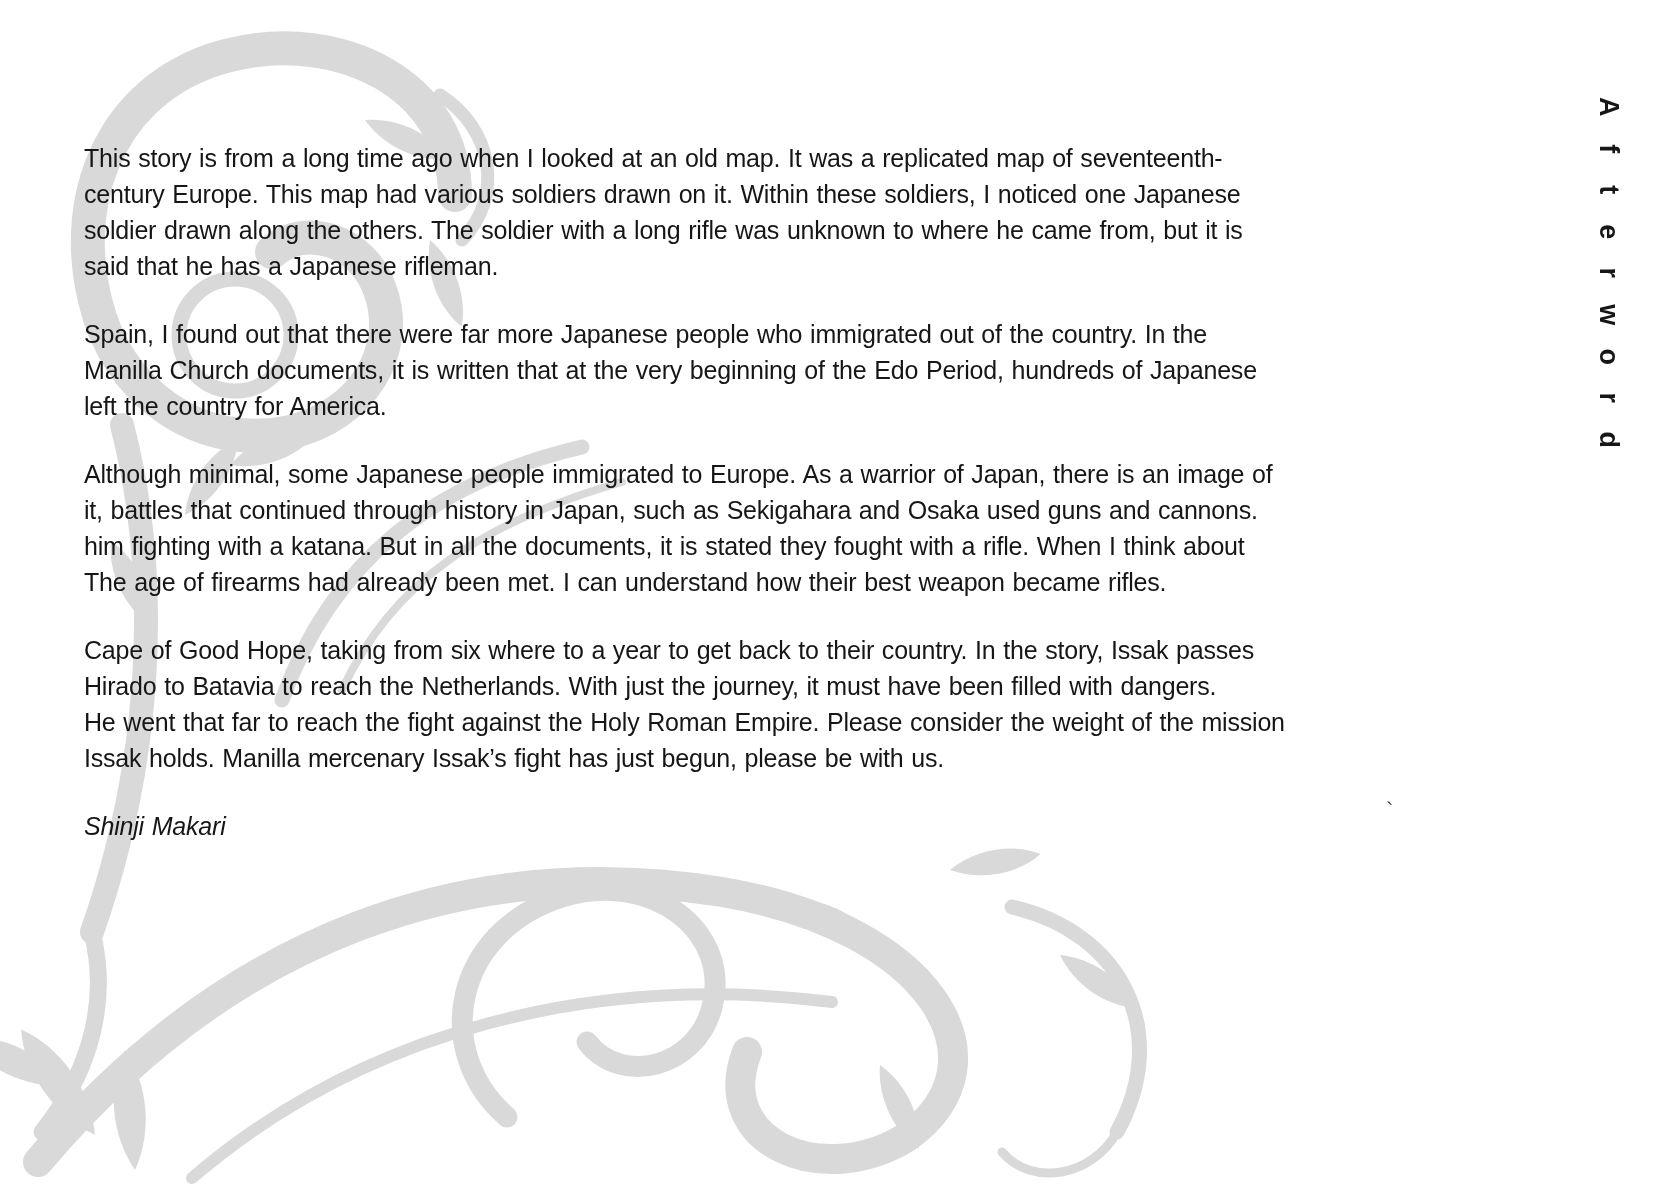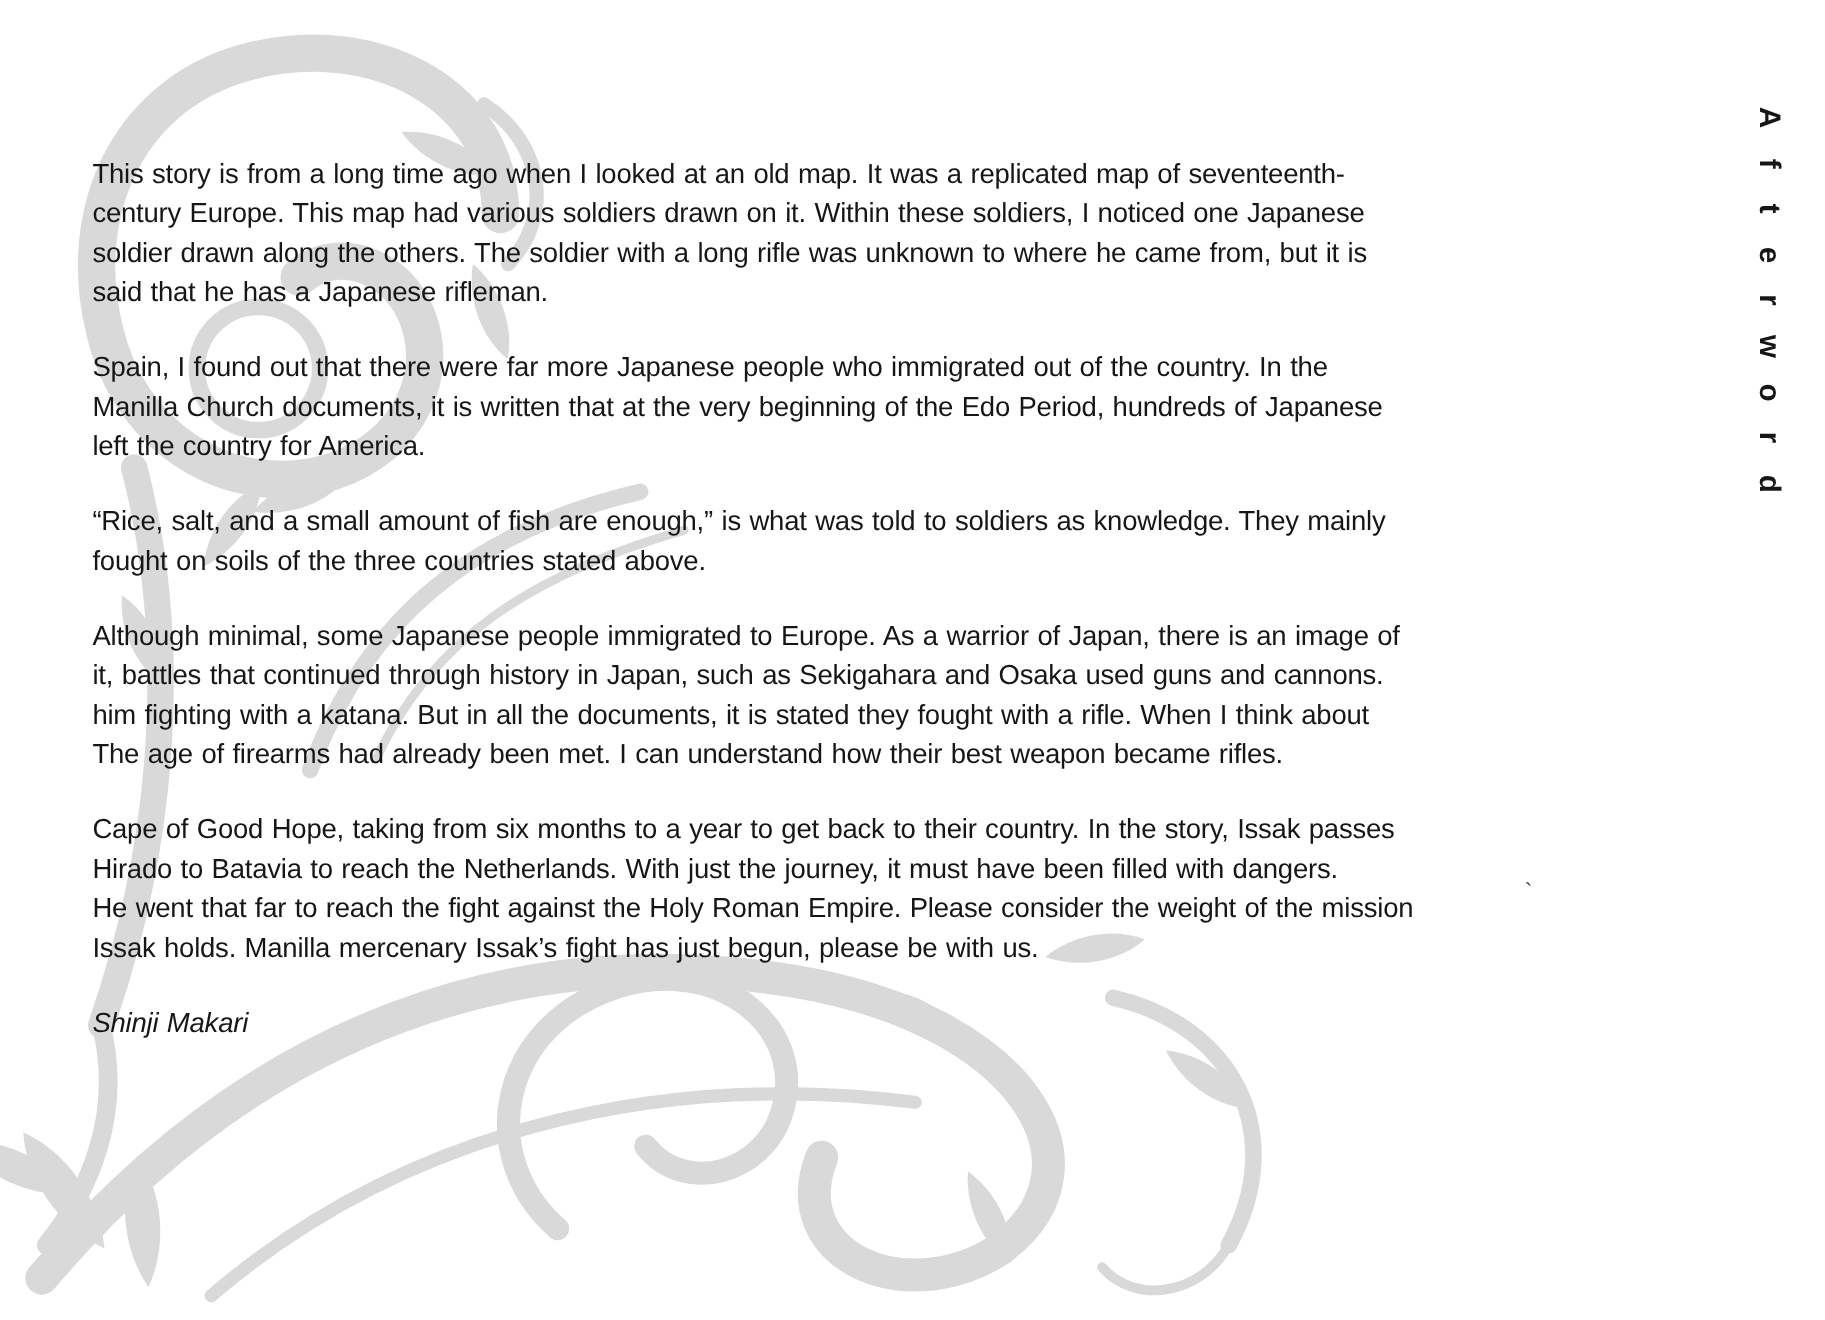--- a/index.html
+++ b/index.html
@@ -101,31 +101,27 @@
           <div class="line">century Europe. This map had various soldiers drawn on it. Within these soldiers, I noticed one Japanese</div>
           <div class="line">soldier drawn along the others. The soldier with a long rifle was unknown to where he came from, but it is</div>
           <div class="line">said that he has a Japanese rifleman.</div>
         </div>
         <div class="paragraph">
           <div class="line">Spain, I found out that there were far more Japanese people who immigrated out of the country. In the</div>
           <div class="line">Manilla Church documents, it is written that at the very beginning of the Edo Period, hundreds of Japanese</div>
           <div class="line">left the country for America.</div>
         </div>
         <div class="paragraph">
-          <div class="line">“Rice, salt, and a small amount of fish are enough,” is what was told to soldiers as knowledge. They mainly</div>
-          <div class="line">fought on soils of the three countries stated above.</div>
-        </div>
-        <div class="paragraph">
           <div class="line">Although minimal, some Japanese people immigrated to Europe. As a warrior of Japan, there is an image of</div>
           <div class="line">it, battles that continued through history in Japan, such as Sekigahara and Osaka used guns and cannons.</div>
           <div class="line">him fighting with a katana. But in all the documents, it is stated they fought with a rifle. When I think about</div>
           <div class="line">The age of firearms had already been met. I can understand how their best weapon became rifles.</div>
         </div>
         <div class="paragraph">
-          <div class="line">Cape of Good Hope, taking from six months to a year to get back to their country. In the story, Issak passes</div>
+          <div class="line">Cape of Good Hope, taking from six where to a year to get back to their country. In the story, Issak passes</div>
           <div class="line">Hirado to Batavia to reach the Netherlands. With just the journey, it must have been filled with dangers.</div>
           <div class="line">He went that far to reach the fight against the Holy Roman Empire. Please consider the weight of the mission</div>
           <div class="line">Issak holds. Manilla mercenary Issak’s fight has just begun, please be with us.</div>
         </div>
       </div>
     <div class="signature">Shinji Makari</div>
   </div>
 
   <div class="stray-mark">`</div>
 

